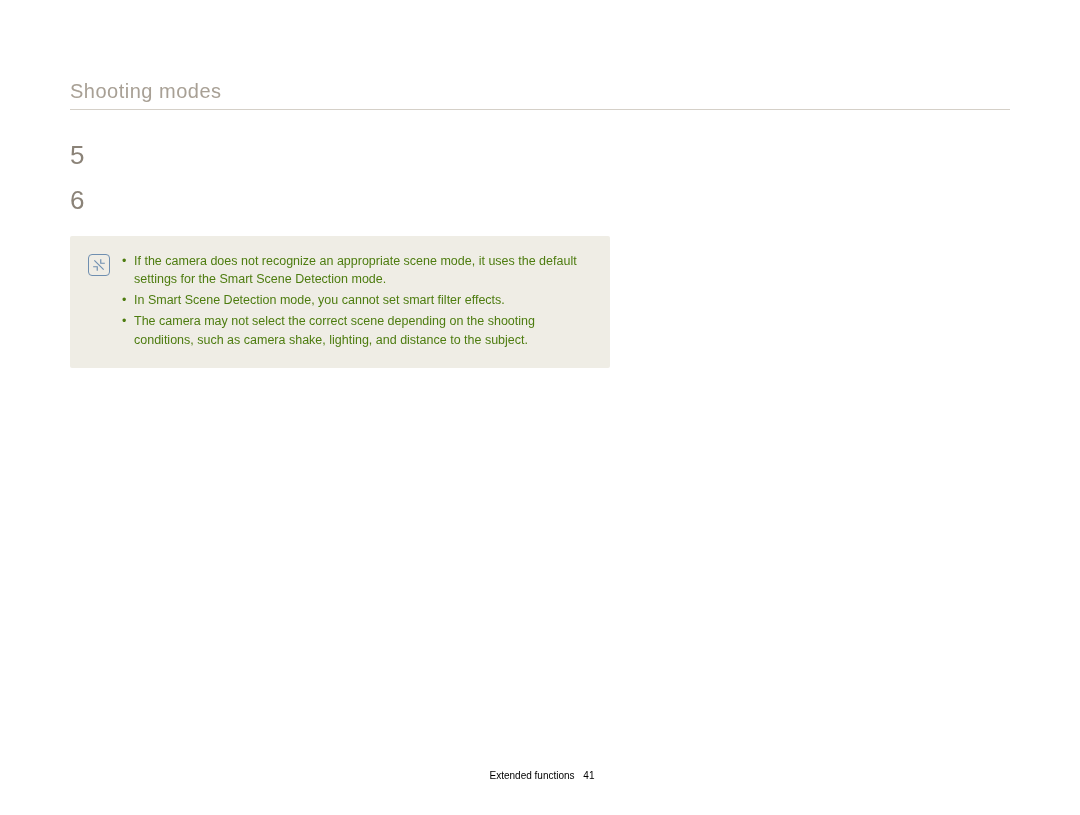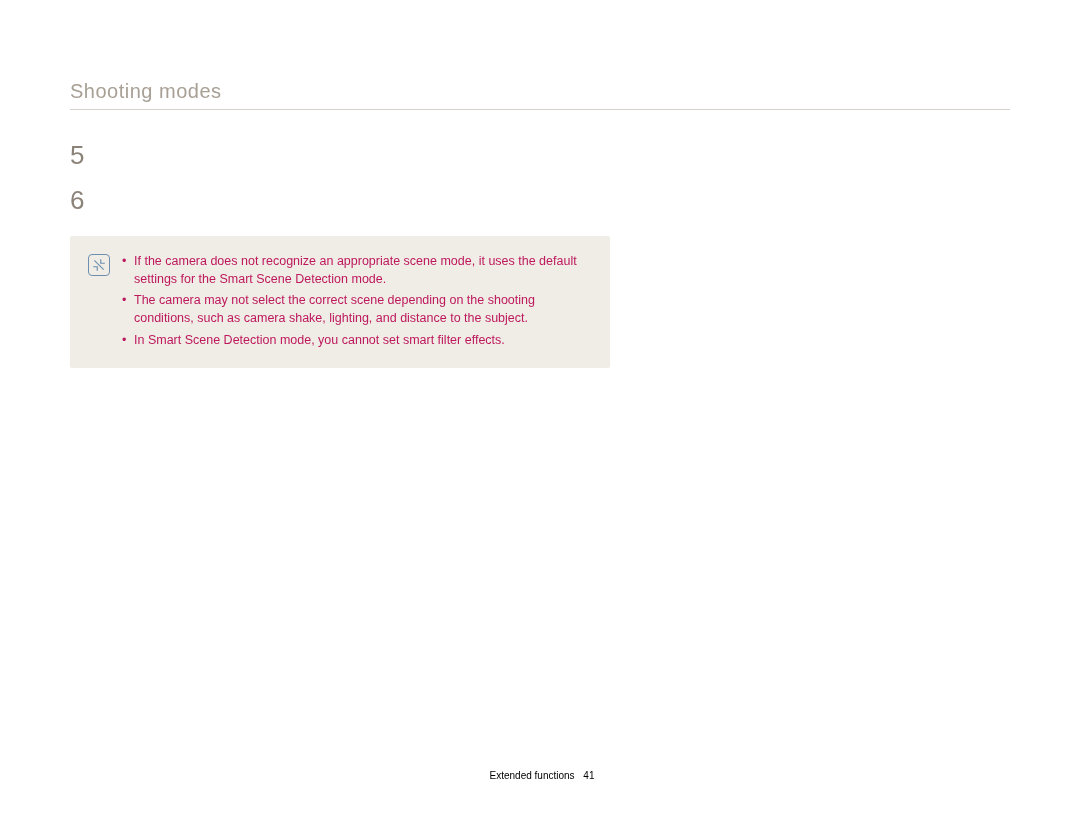--- a/index.html
+++ b/index.html
@@ -73,21 +73,21 @@
       margin-top: 2px;
       position: relative;
     }
     .note-icon svg {
       width: 14px;
       height: 14px;
     }
     .note-list {
       list-style: none;
       font-size: 12.5px;
-      color: #be185d;
+      color: #4d7c0f;
       line-height: 1.45;
     }
     .note-list li {
       position: relative;
       padding-left: 12px;
       margin-bottom: 3px;
     }
     .note-list li::before {
       content: "•";
       position: absolute;
@@ -124,22 +124,22 @@
   <div class="note-box">
     <div class="note-icon">
       <svg viewBox="0 0 24 24" fill="none" stroke="#6f8fb0" stroke-width="2">
         <path d="M4 4 L20 20"></path>
         <path d="M15 2 L15 9 L22 9"></path>
         <path d="M9 22 L9 15 L2 15"></path>
       </svg>
     </div>
     <ul class="note-list">
       <li>If the camera does not recognize an appropriate scene mode, it uses the default settings for the Smart Scene Detection mode.</li>
+      <li>In Smart Scene Detection mode, you cannot set smart filter effects.</li>
       <li>The camera may not select the correct scene depending on the shooting conditions, such as camera shake, lighting, and distance to the subject.</li>
-      <li>In Smart Scene Detection mode, you cannot set smart filter effects.</li>
     </ul>
   </div>
 
   <div class="footer">
     <span>Extended functions</span>
     <span class="footer-page">41</span>
   </div>
 </div>
 
 </body></html>

